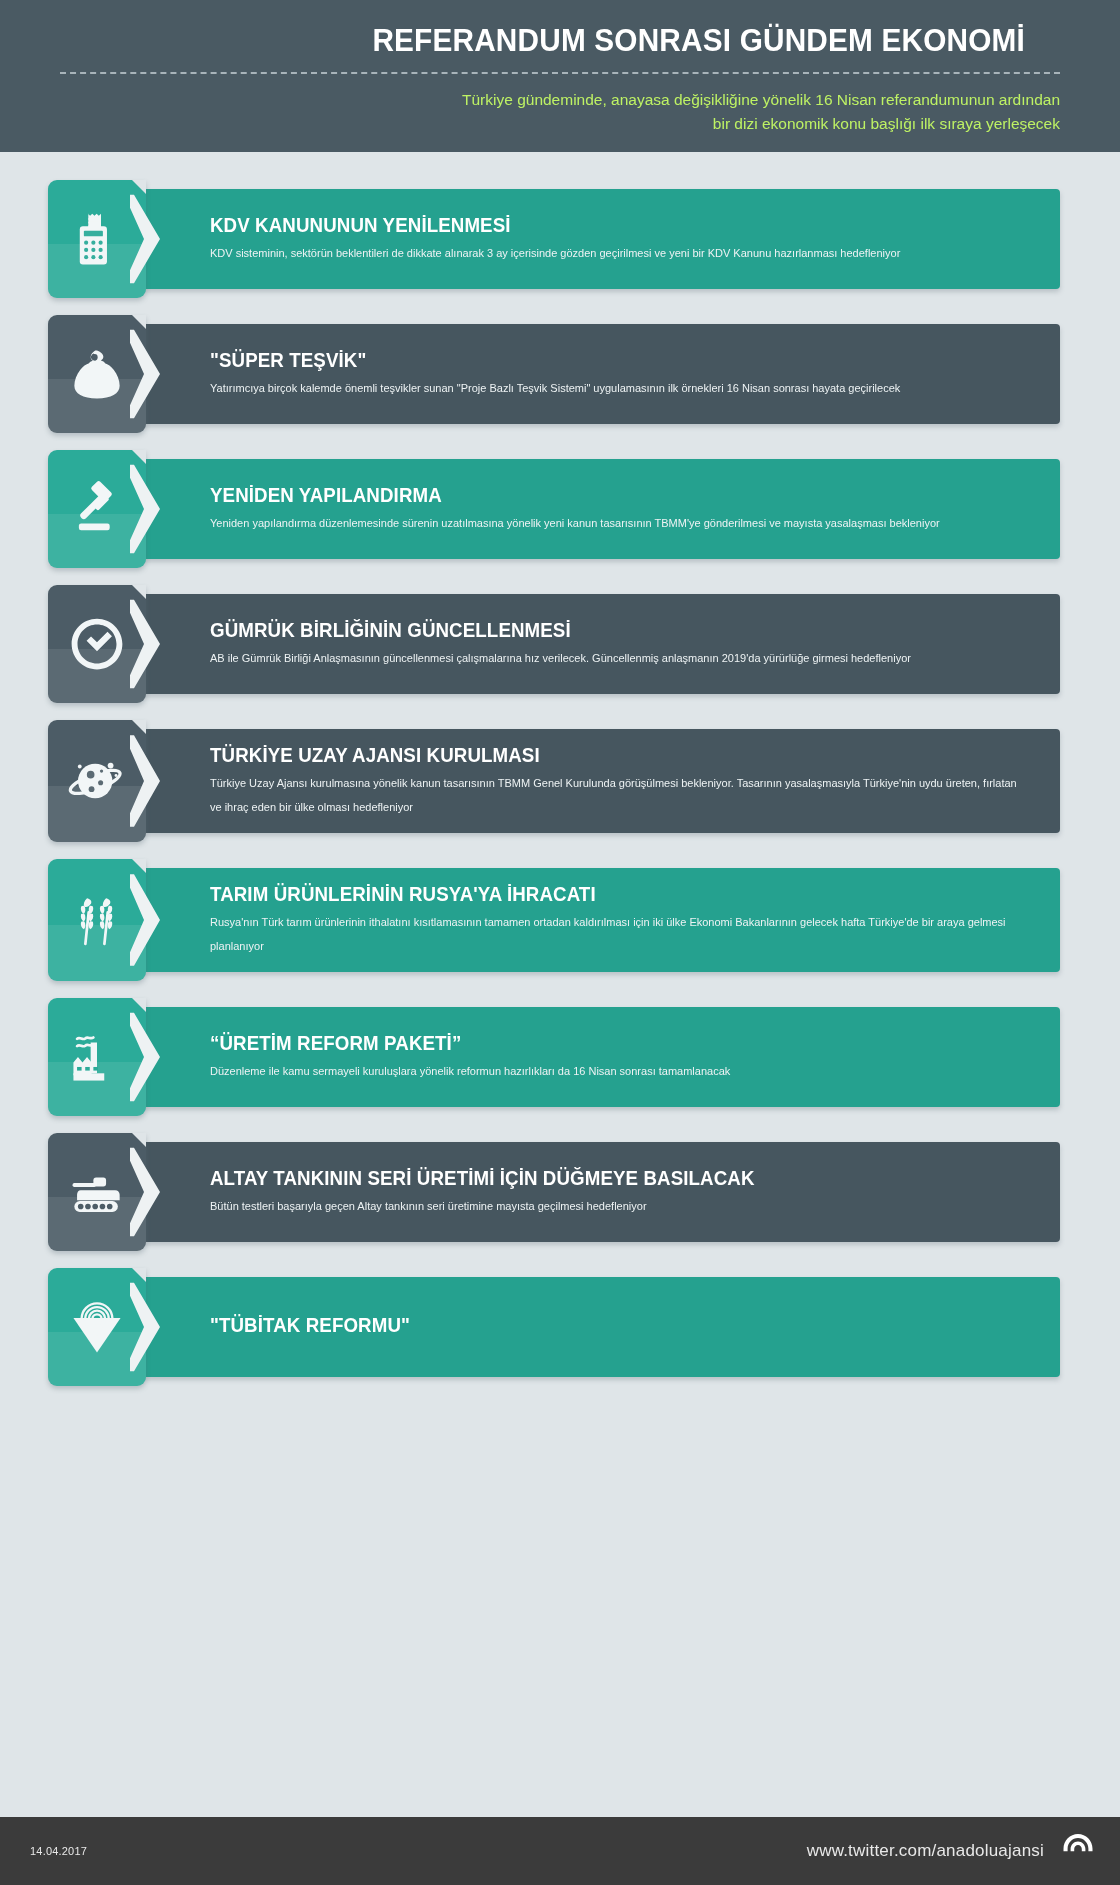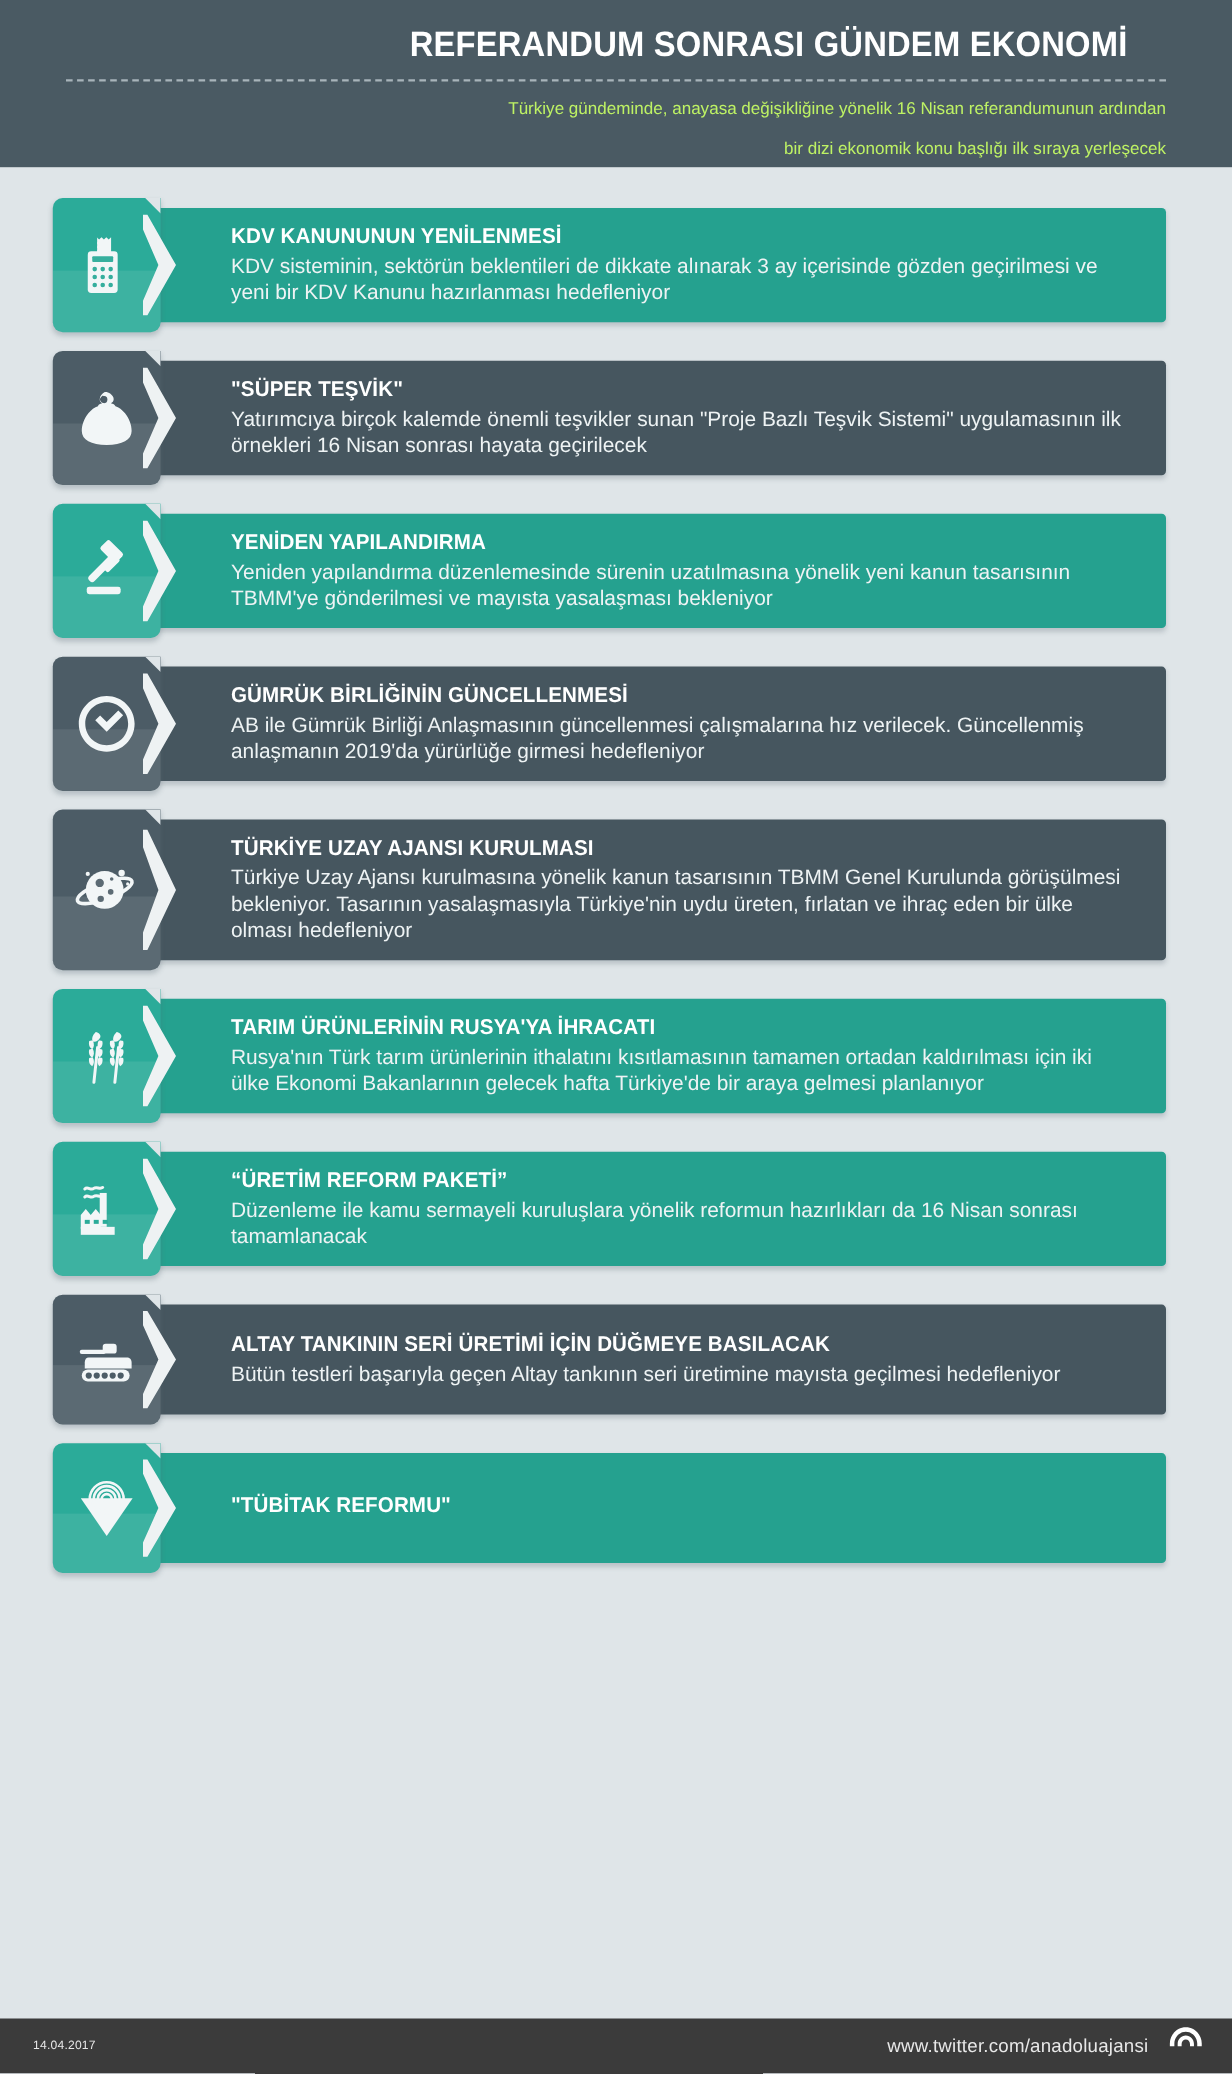--- a/index.html
+++ b/index.html
@@ -113,50 +113,50 @@
     font-size: 19.5px;
     font-weight: bold;
     color: #ffffff;
     line-height: 26px;
     margin-bottom: 3px;
     transform: scaleX(0.96);
     transform-origin: left center;
     letter-spacing: .1px;
   }
   .card-body {
-    font-size: 19px;
+    font-size: 11px;
     color: #eef3f4;
     line-height: 24px;
     font-weight: 400;
   }
 
   
   .footer {
     position: absolute; left: 0; bottom: 0;
-    width: 1120px; height: 50px;
+    width: 1120px; height: 68px;
     background: #3b3b3b;
     display: flex; align-items: center;
     padding: 0 22px 0 30px;
   }
   .footer-date { font-size: 11px; color: #e8e8e8; letter-spacing: .2px; }
   .footer-spacer { flex: 1 1 auto; }
   .footer-url { font-size: 17px; color: #e8e8e8; margin-right: 14px; letter-spacing: .2px; }
   .aa-logo { width: 40px; height: 40px; }
   .aa-logo svg { width: 40px; height: 40px; fill: #ffffff; }
 </style>
 </head>
 <body>
 
 <div id="page">
 
   <div class="header">
     <div class="header-title">REFERANDUM SONRASI GÜNDEM EKONOMİ</div>
     <div class="header-rule"></div>
     <div class="header-sub">Türkiye gündeminde, anayasa değişikliğine yönelik 16 Nisan referandumunun ardından</div>
-    <div class="header-sub" style="margin-top:12px">bir dizi ekonomik konu başlığı ilk sıraya yerleşecek</div>
+    <div class="header-sub" style="margin-top:0">bir dizi ekonomik konu başlığı ilk sıraya yerleşecek</div>
   </div>
 
   <div class="cards" id="cards">
       <div class="card teal">
         <div class="icon-tile">
           <svg viewBox="0 0 64 64">
     <path d="M22 4l2.4 2.3L26.8 4l2.4 2.3L31.6 4l2.4 2.3L36.4 4v20h-14V4z"></path>
     <rect x="22.5" y="9" width="11" height="1.8"></rect>
     <rect x="22.5" y="13" width="11" height="1.8"></rect>
     <rect x="22.5" y="17" width="7" height="1.8"></rect>

